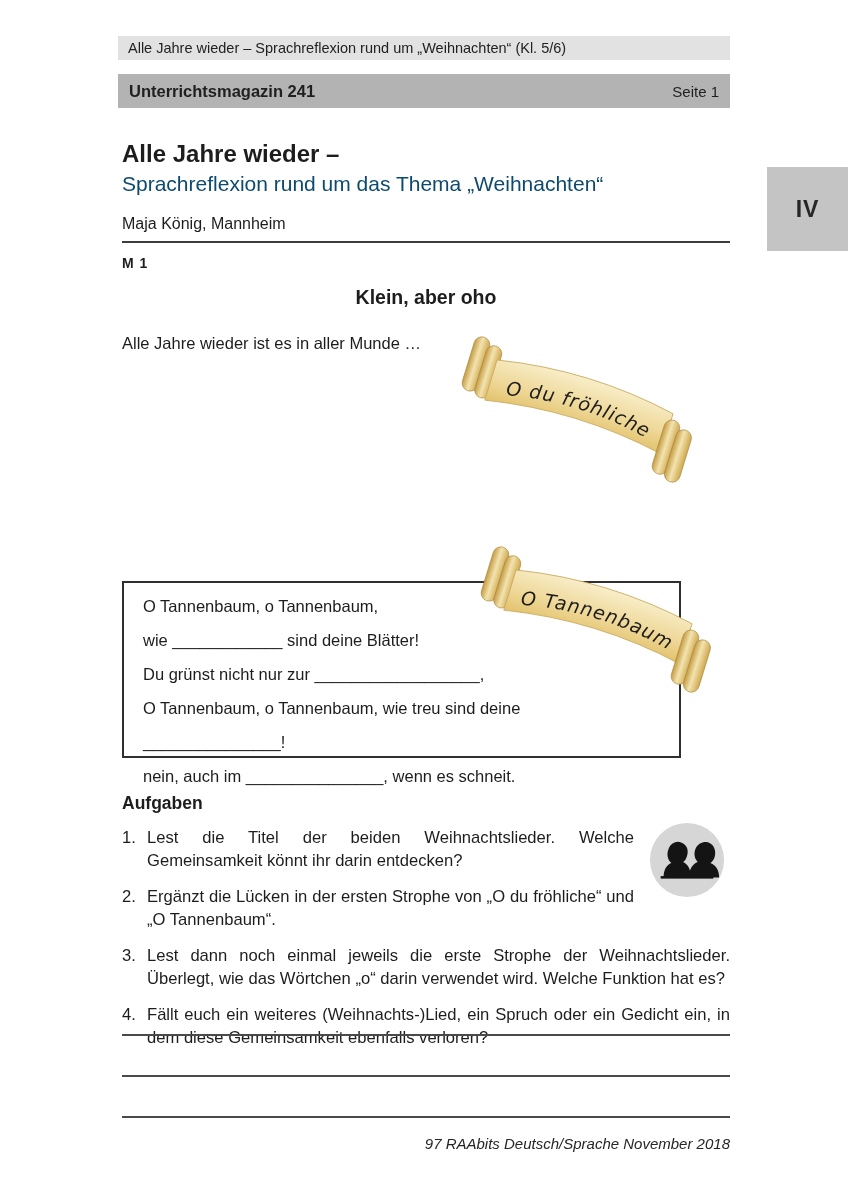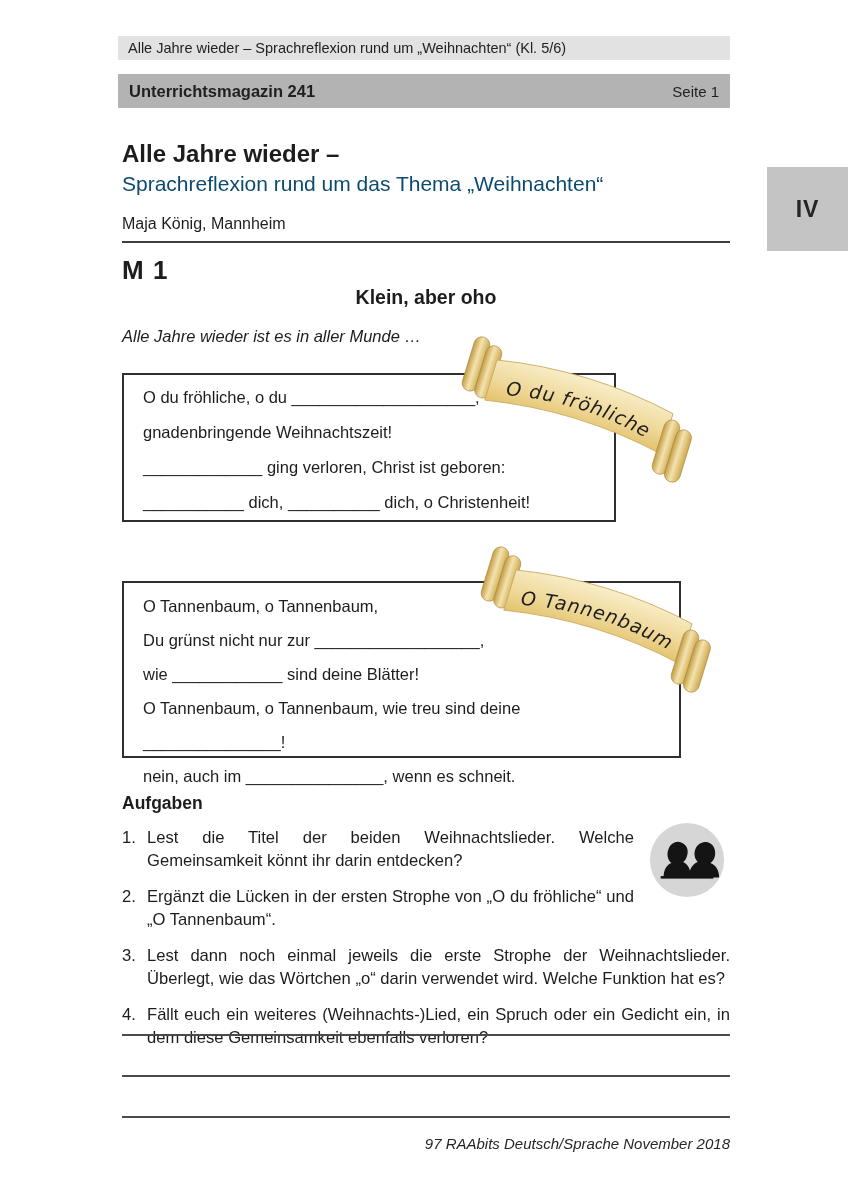--- a/index.html
+++ b/index.html
@@ -27,23 +27,23 @@
     background:#c4c4c4; display:flex; align-items:center; justify-content:center;
     font-size:23px; font-weight:bold; color:#262626; letter-spacing:1px;margin-top:19px;
   }
 
   
   .title-line1 { position:absolute; left:122px; top:140px; font-size:24px; font-weight:bold; }
   .title-line2 { position:absolute; left:122px; top:172px; font-size:21px; color:#0c4a6e; }
   .author      { position:absolute; left:122px; top:215px; font-size:16px; }
   .title-rule  { position:absolute; left:122px; top:241px; width:608px; height:0; border-top:2px solid #3d3d3d; }
 
-  .m-code  { position:absolute; left:122px; top:255px; font-size:26px; font-weight:bold; letter-spacing:1px; }
+  .m-code  { position:absolute; left:122px; top:255px; font-size:14px; font-weight:bold; letter-spacing:1px; }
   .m-title { position:absolute; left:122px; top:286px; width:608px; text-align:center; font-size:19.5px; font-weight:bold; }
-  .m-intro { position:absolute; left:122px; top:327px; font-size:16.5px; font-style:italic; }
+  .m-intro { position:absolute; left:122px; top:334px; font-size:16.5px; }
 
   
   .song-box {
     position:absolute; box-sizing:border-box; border:2px solid #2f2f2f;
     background:#fff; font-size:16.5px; color:#1d1d1d;
   }
   .song-box p { margin:0; }
   .box1 { left:122px; top:373px; width:494px; height:149px; padding:5px 19px 0; }
   .box1 p { line-height:35px; }
   .box2 { left:122px; top:581px; width:559px; height:177px; padding:6px 19px 0; }
@@ -90,26 +90,20 @@
 
   <div class="title-line1">Alle Jahre wieder –</div>
   <div class="title-line2">Sprachreflexion rund um das Thema „Weihnachten“</div>
   <div class="author">Maja König, Mannheim</div>
   <div class="title-rule"></div>
 
   <div class="m-code">M 1</div>
   <div class="m-title">Klein, aber oho</div>
   <div class="m-intro">Alle Jahre wieder ist es in aller Munde …</div>
 
-  <div class="song-box box1">
-    <p>O du fröhliche, o du ____________________,</p>
-    <p>gnadenbringende Weihnachtszeit!</p>
-    <p>_____________ ging verloren, Christ ist geboren:</p>
-    <p>___________ dich, __________ dich, o Christenheit!</p>
-  </div>
 
   <svg class="banner banner1" width="260" height="130" viewBox="0 0 260 130">
     <defs>
       <linearGradient id="gold" x1="0" y1="0" x2="0" y2="1">
         <stop offset="0" stop-color="#f8eec9"></stop>
         <stop offset="0.55" stop-color="#efd99b"></stop>
         <stop offset="1" stop-color="#e3c26c"></stop>
       </linearGradient>
       <linearGradient id="roll" x1="0" y1="0" x2="1" y2="0">
         <stop offset="0" stop-color="#c49c43"></stop>
@@ -124,22 +118,22 @@
       <rect x="11" y="9" width="16" height="54" rx="8" fill="url(#roll)" stroke="#a9853a" stroke-width="0.6"></rect>
       <path d="M24,22 Q116,4 208,22 L208,64 Q116,46 24,64 Z" fill="url(#gold)" stroke="#c8a95c" stroke-width="0.8"></path>
       <rect x="203" y="28" width="16" height="56" rx="8" fill="url(#roll)" stroke="#a9853a" stroke-width="0.6"></rect>
       <rect x="217" y="34" width="16" height="54" rx="8" fill="url(#roll)" stroke="#a9853a" stroke-width="0.6"></rect>
       <text><textPath href="#tp1" startOffset="50%" text-anchor="middle">O du fröhliche</textPath></text>
     </g>
   </svg>
 
   <div class="song-box box2">
     <p>O Tannenbaum, o Tannenbaum,</p>
+    <p>wie ____________ sind deine Blätter!</p>
     <p>Du grünst nicht nur zur __________________,</p>
-    <p>wie ____________ sind deine Blätter!</p>
     <p>O Tannenbaum, o Tannenbaum, wie treu sind deine _______________!</p>
     <p>nein, auch im _______________, wenn es schneit.</p>
   </div>
 
   <svg class="banner banner2" width="260" height="130" viewBox="0 0 260 130">
     <g transform="rotate(17 20 40)">
       <rect x="-3" y="4" width="16" height="56" rx="8" fill="url(#roll)" stroke="#a9853a" stroke-width="0.6"></rect>
       <rect x="11" y="9" width="16" height="54" rx="8" fill="url(#roll)" stroke="#a9853a" stroke-width="0.6"></rect>
       <path d="M24,22 Q116,4 208,22 L208,64 Q116,46 24,64 Z" fill="url(#gold)" stroke="#c8a95c" stroke-width="0.8"></path>
       <rect x="203" y="28" width="16" height="56" rx="8" fill="url(#roll)" stroke="#a9853a" stroke-width="0.6"></rect>

